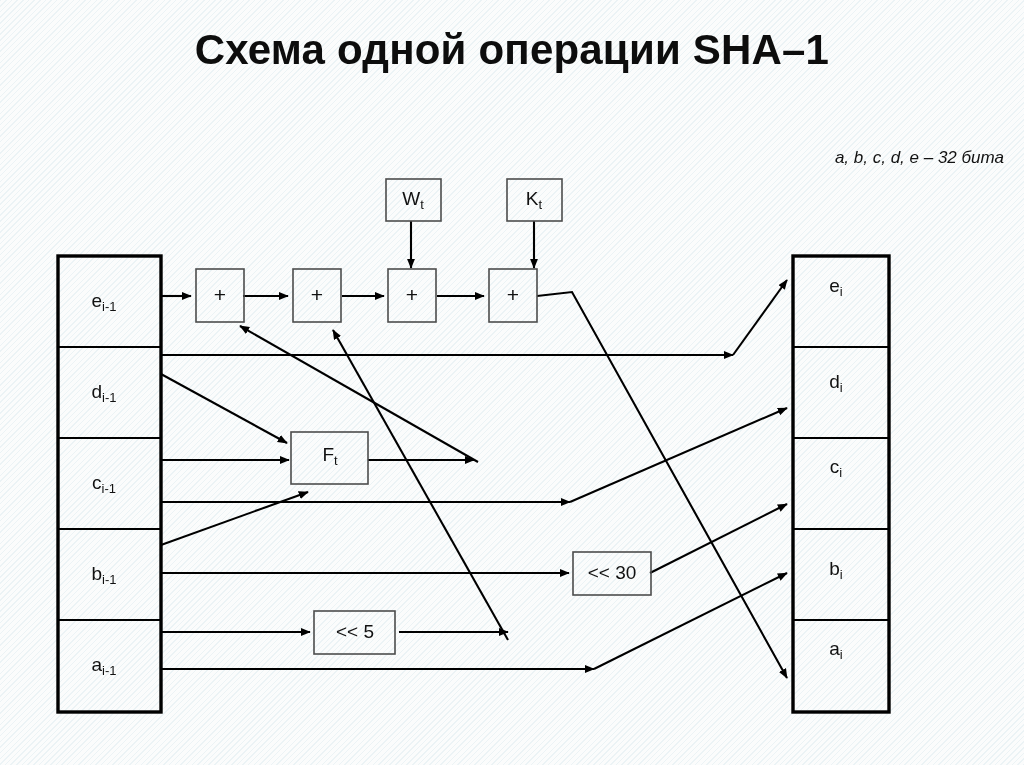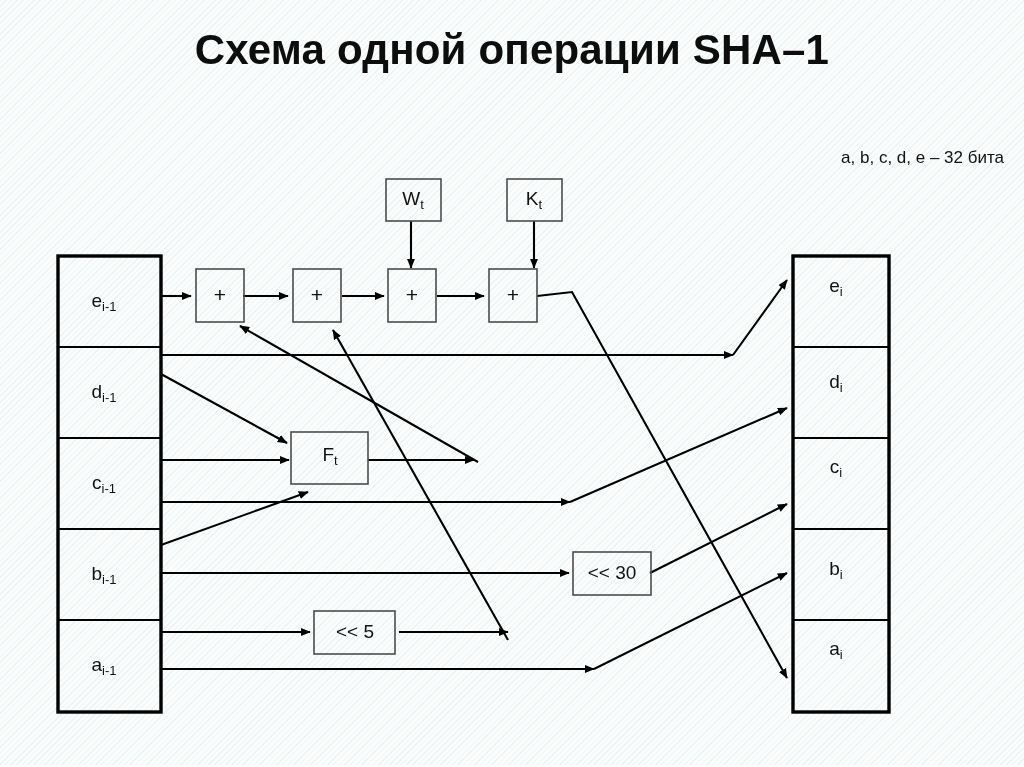--- a/index.html
+++ b/index.html
@@ -33,20 +33,21 @@
     letter-spacing: 0.2px;
     white-space: nowrap;
   }
   #subtitle {
     position: absolute;
     right: 20px;
     top: 148px;
     font-size: 17px;
     color: #111111;
     white-space: nowrap;
+    font-style: italic;
   }
   svg#diagram {
     position: absolute;
     left: 0;
     top: 0;
     width: 1024px;
     height: 767px;
   }
   .box-stroke {
     fill: #fdfefe;

